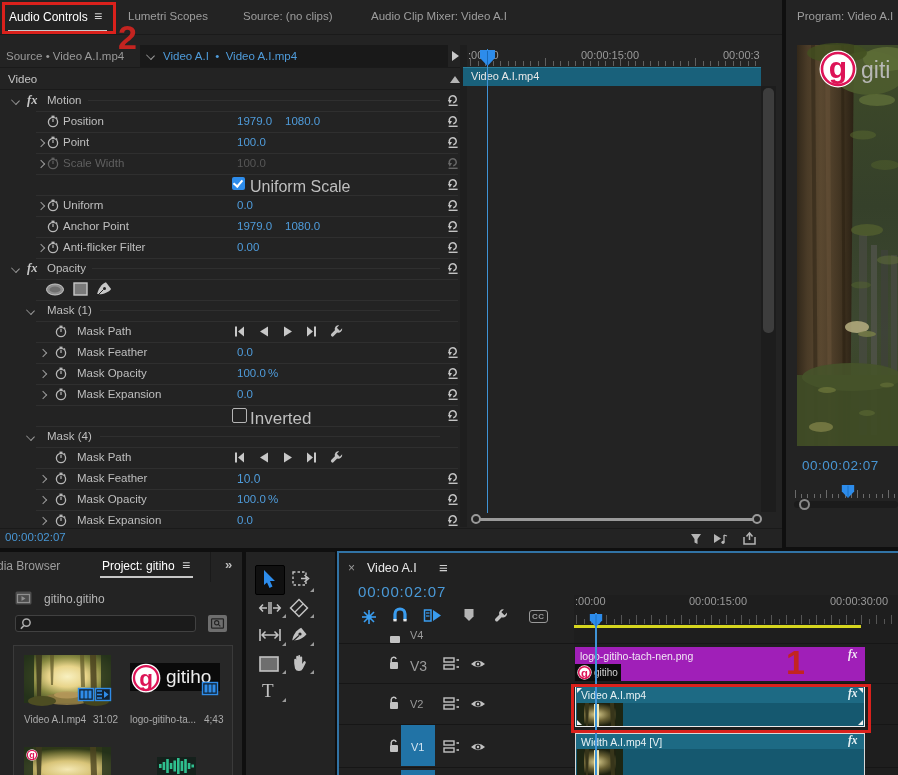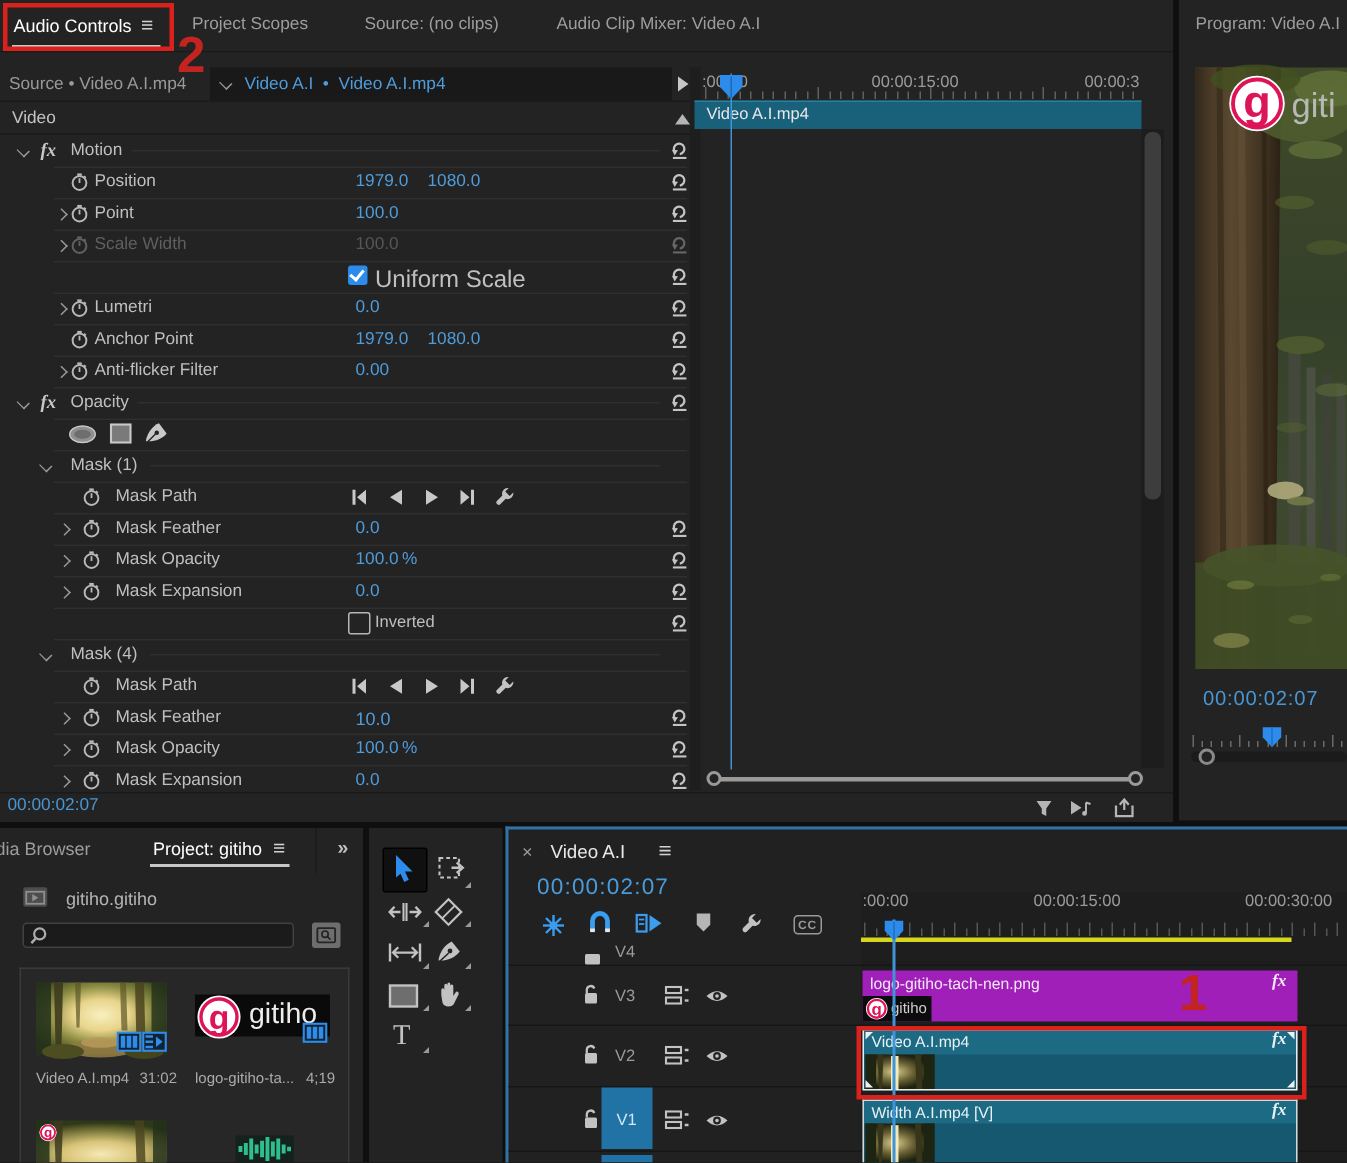--- a/index.html
+++ b/index.html
@@ -111,21 +111,21 @@
         <circle cx="10" cy="9.3" r="1.6" fill="#b5b5b5"></circle>
       </g>
 </defs>
 </svg>
 
 <div id="ec">
 
   <div class="txt" style="left:9px;top:10px;font-size:12px;color:#fff">Audio Controls</div>
   <div class="txt" style="left:94px;top:8px;font-size:14px;color:#d0d0d0">≡</div>
   <div class="abs" style="left:8px;top:30px;width:99px;height:2px;background:#c8c8c8"></div>
-  <div class="txt" style="left:128px;top:10px;font-size:11.5px;color:#9d9d9d">Project Scopes</div>
+  <div class="txt" style="left:128px;top:10px;font-size:11.5px;color:#9d9d9d">Lumetri Scopes</div>
   <div class="txt" style="left:243px;top:10px;font-size:11.5px;color:#9d9d9d">Source: (no clips)</div>
   <div class="txt" style="left:371px;top:10px;font-size:11.5px;color:#9d9d9d">Audio Clip Mixer: Video A.I</div>
 
   <div class="abs" style="left:0;top:34px;width:782px;height:1px;background:#1a1a1a"></div>
   <div class="abs" style="left:0px;top:35px;width:782px;height:10px;background:#232323"></div>
   <div class="txt" style="left:6px;top:50px;font-size:11.5px;color:#999">Source • Video A.I.mp4</div>
   <div class="abs" style="left:140px;top:45px;width:308px;height:22px;background:#191919"></div>
   <div class="chev-d" style="left:147px;top:51px"></div>
   <div class="txt" style="left:163px;top:50px;font-size:11.5px;color:#4f9cdb">Video A.I &nbsp;•&nbsp; Video A.I.mp4</div>
   <div class="abs" style="left:452px;top:51px;width:0;height:0;border-left:7px solid #c8c8c8;border-top:5px solid transparent;border-bottom:5px solid transparent"></div>
@@ -176,21 +176,21 @@
   <div class="cbx on" style="left:232px;top:177px"></div>
   <div class="txt lbl" style="left:250px;top:178px;font-size:16px">Uniform Scale</div>
   <svg class="i" style="left:447px;top:178px" width="12" height="12" viewBox="0 0 12 12">
         <use href="#d-reset"></use>
       </svg>
   <div class="row-sep" style="left:36px;top:195px;width:422px;background:#2f2f2f"></div>
   <div class="chev-r" style="left:38px;top:202px"></div>
   <svg class="i" style="left:47px;top:199px" width="12" height="13" viewBox="0 0 12 13">
         <use href="#d-stop"></use>
       </svg>
-  <div class="txt lbl" style="left:63px;top:199px;font-size:11.5px">Lumetri</div>
+  <div class="txt lbl" style="left:63px;top:199px;font-size:11.5px">Uniform</div>
   <div class="txt" style="left:237px;top:199px;font-size:11.5px;color:#4f9cdb">0.0</div>
   <svg class="i" style="left:447px;top:199px" width="12" height="12" viewBox="0 0 12 12">
         <use href="#d-reset"></use>
       </svg>
   <div class="row-sep" style="left:36px;top:216px;width:422px;background:#2f2f2f"></div>
   <svg class="i" style="left:47px;top:220px" width="12" height="13" viewBox="0 0 12 13">
         <use href="#d-stop"></use>
       </svg>
   <div class="txt lbl" style="left:63px;top:220px;font-size:11.5px">Anchor Point</div>
   <div class="txt" style="left:237px;top:220px;font-size:11.5px;color:#4f9cdb">1979.0</div>
@@ -280,21 +280,21 @@
   <svg class="i" style="left:55px;top:388px" width="12" height="13" viewBox="0 0 12 13">
         <use href="#d-stop"></use>
       </svg>
   <div class="txt lbl" style="left:77px;top:388px;font-size:11.5px">Mask Expansion</div>
   <div class="txt" style="left:237px;top:388px;font-size:11.5px;color:#4f9cdb">0.0</div>
   <svg class="i" style="left:447px;top:388px" width="12" height="12" viewBox="0 0 12 12">
         <use href="#d-reset"></use>
       </svg>
   <div class="row-sep" style="left:36px;top:405px;width:422px;background:#2f2f2f"></div>
   <div class="cbx off" style="left:232px;top:408px"></div>
-  <div class="txt lbl" style="left:250px;top:409px;font-size:11px">Inverted</div>
+  <div class="txt lbl" style="left:250px;top:409px;font-size:17px">Inverted</div>
   <svg class="i" style="left:447px;top:409px" width="12" height="12" viewBox="0 0 12 12">
         <use href="#d-reset"></use>
       </svg>
   <div class="row-sep" style="left:36px;top:426px;width:422px;background:#2f2f2f"></div>
   <div class="chev-d" style="left:27px;top:432px"></div>
   <div class="txt lbl" style="left:47px;top:430px;font-size:11.5px">Mask (4)</div>
   <div class="hline" style="left:100px;top:436px;width:340px"></div>
   <div class="row-sep" style="left:36px;top:447px;width:422px;background:#2f2f2f"></div>
   <svg class="i" style="left:55px;top:451px" width="12" height="13" viewBox="0 0 12 13">
         <use href="#d-stop"></use>
@@ -576,21 +576,21 @@
       <text x="12" y="18.3" font-family="Liberation Sans" font-size="18" font-weight="bold" fill="#dd1457" text-anchor="middle">g</text>
     </svg>
   <div class="txt" style="left:166px;top:114px;font-size:19px;color:#ededed">gitiho</div>
   <svg class="i" style="left:202px;top:130px" width="16" height="13" viewBox="0 0 16 13">
       <use href="#d-film"></use>
     </svg>
 
   <div class="txt" style="left:24px;top:162px;font-size:10px;color:#ababab">Video A.I.mp4</div>
   <div class="txt" style="left:93px;top:162px;font-size:10px;color:#ababab">31:02</div>
   <div class="txt" style="left:130px;top:162px;font-size:10px;color:#ababab">logo-gitiho-ta...</div>
-  <div class="txt" style="left:204px;top:162px;font-size:10px;color:#ababab">4;19</div>
+  <div class="txt" style="left:204px;top:162px;font-size:10px;color:#ababab">4;43</div>
 
   <svg class="i" style="left:24px;top:195px" width="87" height="28" viewBox="0 0 87 28" preserveAspectRatio="none">
     <defs>
         <radialGradient id="glow2" cx="0.5" cy="0.8" r="0.75">
           <stop offset="0" stop-color="#f4e8b4"></stop>
           <stop offset="0.4" stop-color="#d8c478"></stop>
           <stop offset="0.8" stop-color="#6a6a32"></stop>
           <stop offset="1" stop-color="#2e3818"></stop>
         </radialGradient>
       </defs>
@@ -756,21 +756,21 @@
   <div class="row-sep" style="left:0;top:130px;width:559px;background:#161616"></div>
   <div class="row-sep" style="left:0;top:171px;width:559px;background:#161616"></div>
   <div class="row-sep" style="left:0;top:214px;width:559px;background:#161616"></div>
 
   <div class="txt" style="left:71px;top:76px;font-size:11px;color:#9a9a9a">V4</div>
   <div class="abs" style="left:51px;top:83px;width:10px;height:7px;background:#c2c2c2;border-radius:1px"></div>
 
   <svg class="i" style="left:49px;top:103px" width="12" height="14" viewBox="0 0 12 14">
       <use href="#d-lock"></use>
     </svg>
-  <div class="txt" style="left:71px;top:105px;font-size:11px;color:#9a9a9a">V3</div>
+  <div class="txt" style="left:71px;top:105px;font-size:14px;color:#9a9a9a">V3</div>
   <svg class="i" style="left:104px;top:104px" width="17" height="13" viewBox="0 0 17 13">
       <use href="#d-patch"></use>
     </svg>
   <svg class="i" style="left:131px;top:105px" width="16" height="12" viewBox="0 0 16 12">
       <use href="#d-eye"></use>
     </svg>
 
   <svg class="i" style="left:49px;top:143px" width="12" height="14" viewBox="0 0 12 14">
       <use href="#d-lock"></use>
     </svg>

